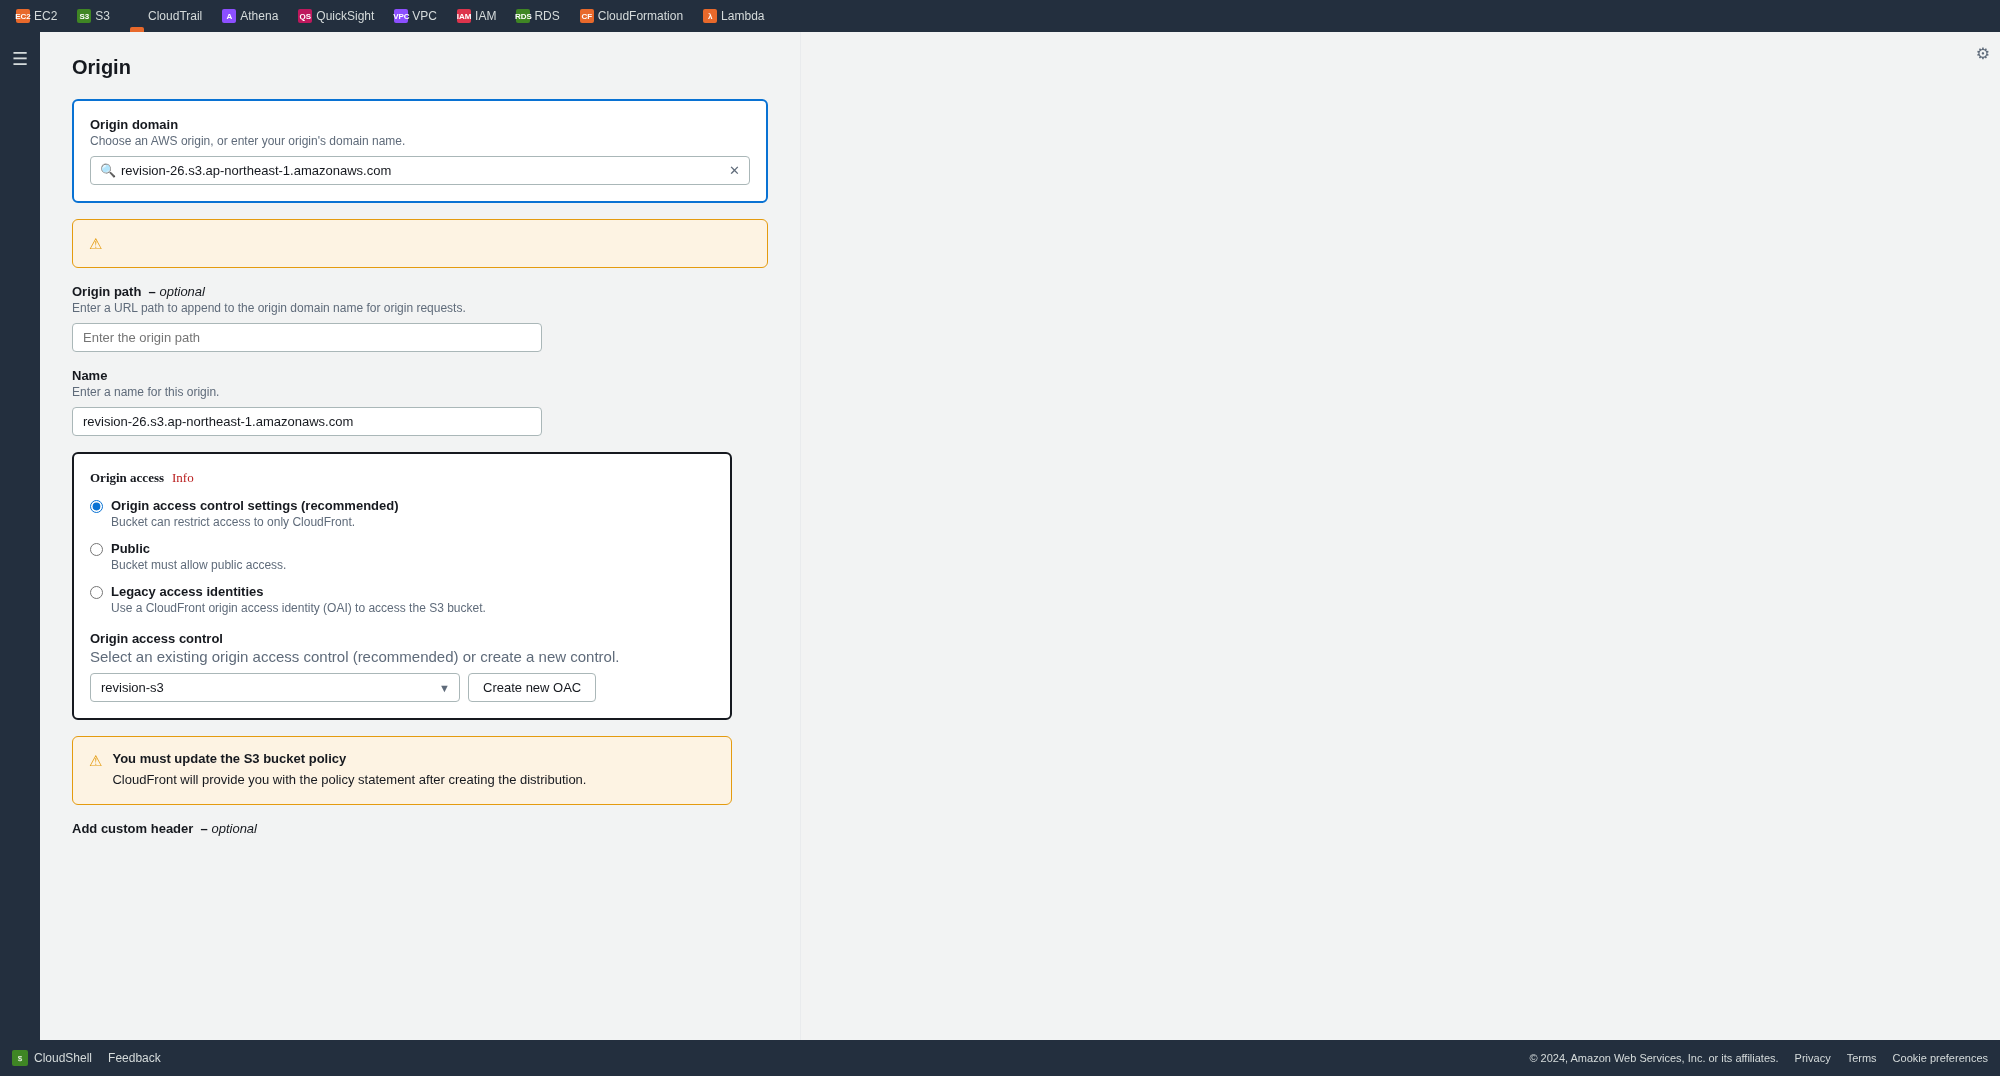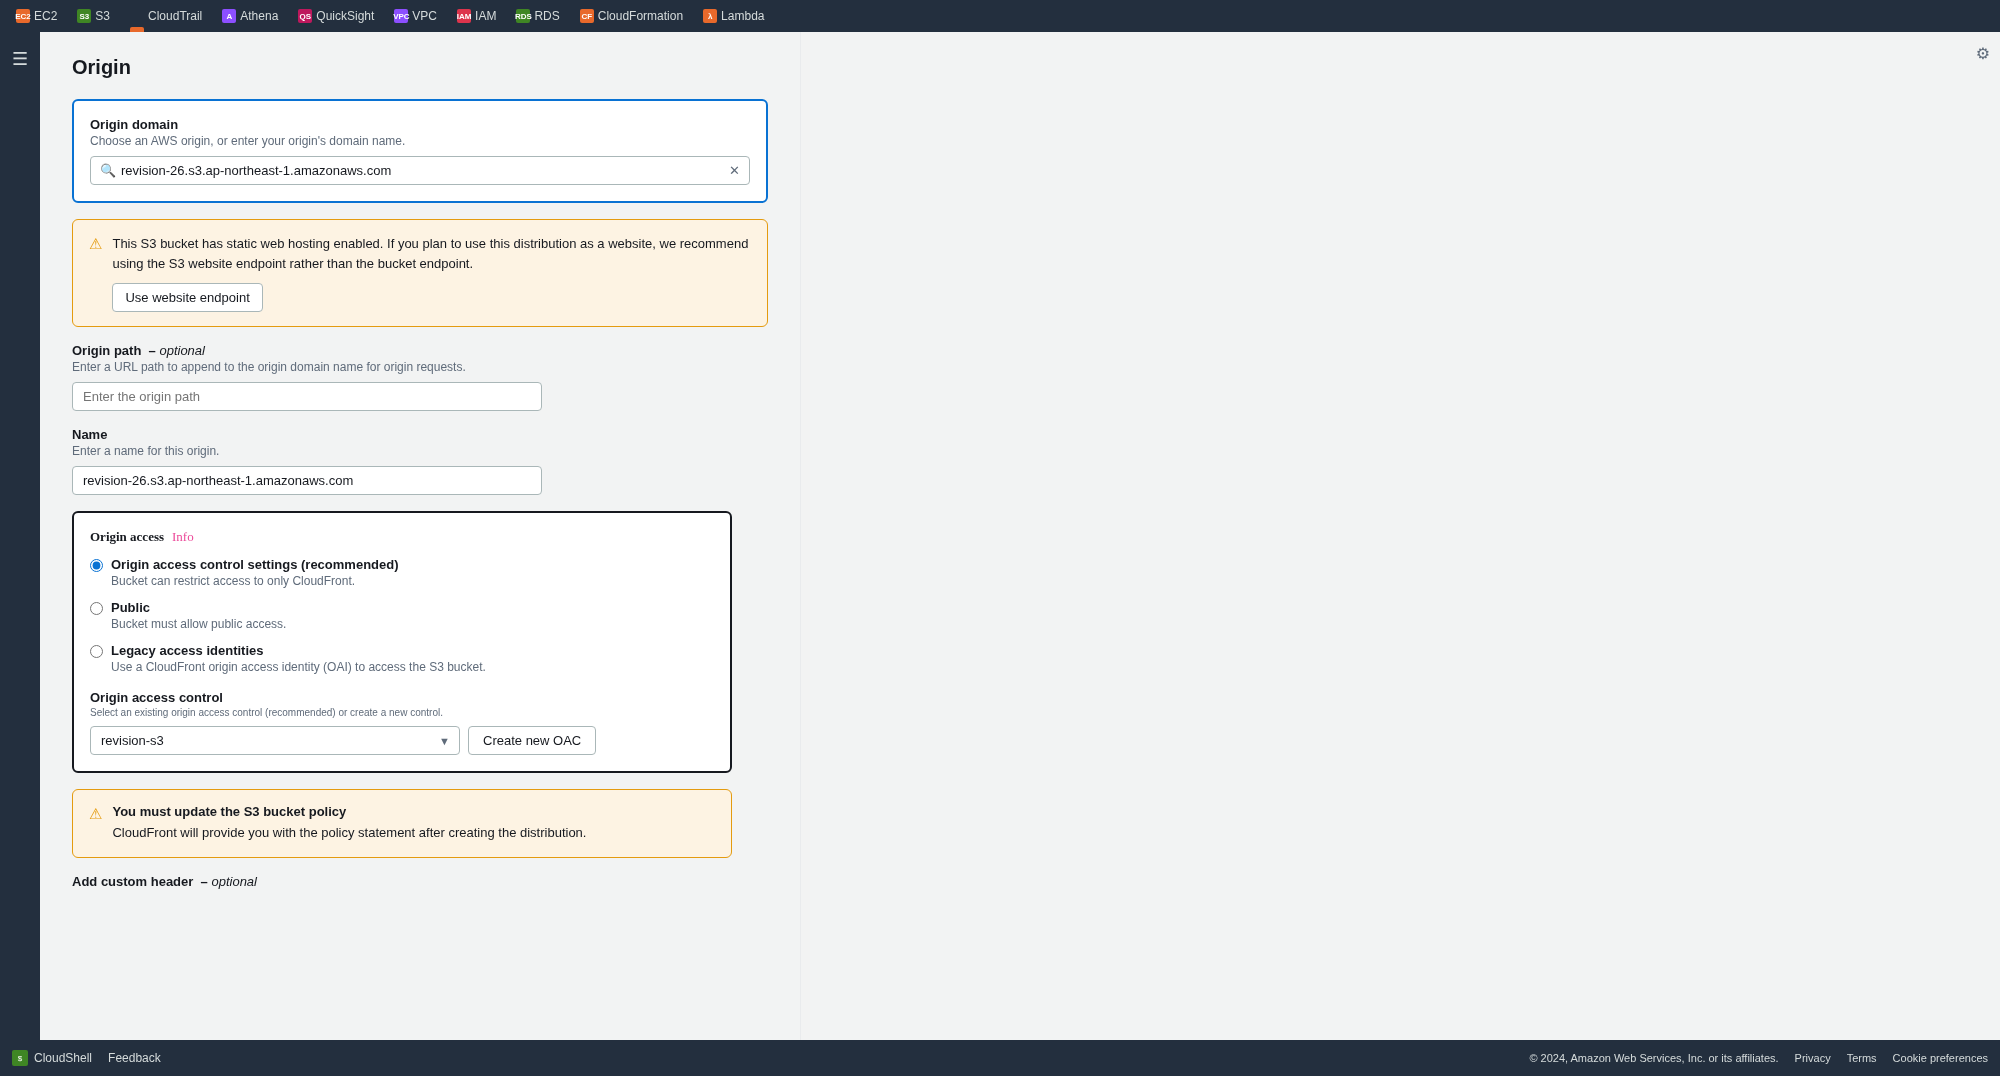--- a/index.html
+++ b/index.html
@@ -202,21 +202,21 @@
       align-items: center;
       gap: 8px;
       margin-bottom: 12px;
       font-family: Liberation Serif, serif;
     }
     .section-title {
       font-size: 13px;
       font-weight: 700;
     }
     .info-link {
-      color: #ec4899;
+      color: #b91c1c;
       font-size: 13px;
       cursor: pointer;
       text-decoration: none;
     }
     .radio-group {
       display: flex;
       flex-direction: column;
       gap: 12px;
     }
     .radio-option {
@@ -237,21 +237,21 @@
       font-size: 12px;
       color: #5f6b7a;
       margin-top: 2px;
     }
 
     
     .oac-section {
       margin-top: 16px;
     }
     .oac-description {
-      font-size: 10px;
+      font-size: 15px;
       color: #5f6b7a;
       margin-bottom: 8px;
     }
     .oac-controls {
       display: flex;
       gap: 8px;
       align-items: center;
     }
     .select-wrapper {
       position: relative;
@@ -447,24 +447,20 @@
       <div class="field-description">Choose an AWS origin, or enter your origin's domain name.</div>
       <div class="search-input-wrapper">
         <span class="search-icon-inner">🔍</span>
         <input class="search-input" type="text" value="revision-26.s3.ap-northeast-1.amazonaws.com" style="">
         <span class="clear-icon">✕</span>
       </div>
     </div>
 
     <div class="warning-box">
       <span class="warning-icon">⚠</span>
-      <div>
-        <div class="warning-text">This S3 bucket has static web hosting enabled. If you plan to use this distribution as a website, we recommend using the S3 website endpoint rather than the bucket endpoint.</div>
-        <button class="btn-secondary">Use website endpoint</button>
-      </div>
     </div>
 
     <div class="form-field">
       <div class="field-label">
         <span>Origin path</span>
         &nbsp;– <em class="optional-label">optional</em>
       </div>
       <div class="field-description">Enter a URL path to append to the origin domain name for origin requests.</div>
       <input class="text-input" type="text" style="max-width: 470px; width: 100%; color: rgb(155, 170, 181);" placeholder="Enter the origin path">
     </div>

